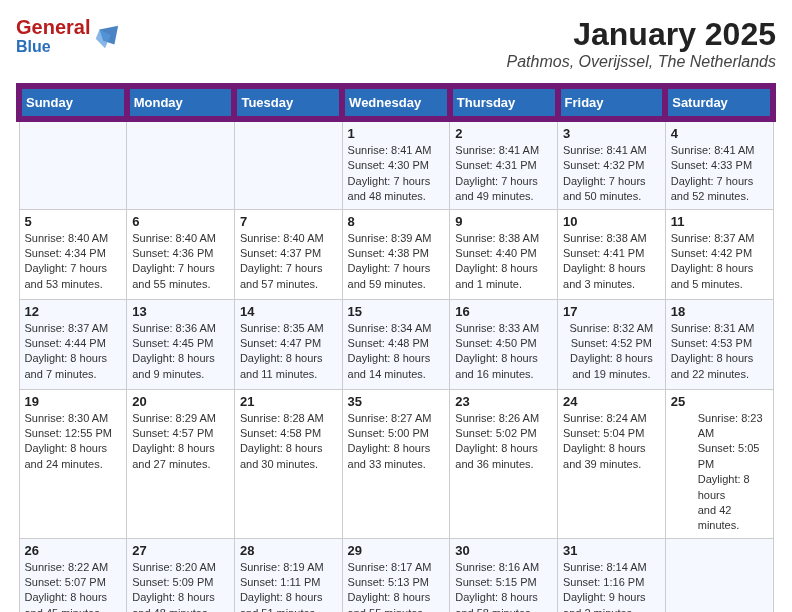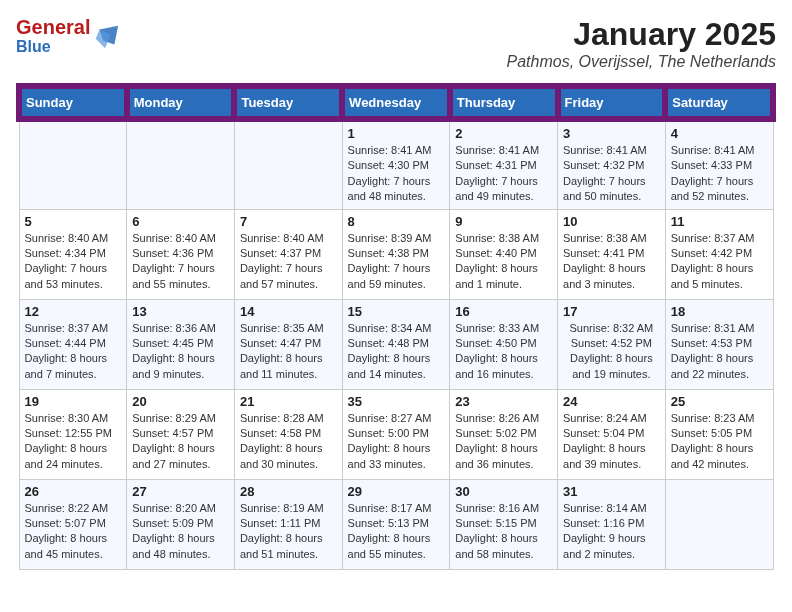--- a/index.html
+++ b/index.html
@@ -297,21 +297,21 @@
         </td>
         <td>
           <span class="day-num">24</span>
           <div class="day-info" style="white-space: pre-line;">Sunrise: 8:24 AM
 Sunset: 5:04 PM
 Daylight: 8 hours
 and 39 minutes.</div>
         </td>
         <td>
           <span class="day-num">25</span>
-          <div class="day-info" style="white-space: pre-line;">Sunrise: 8:23 AM
+          <div class="day-info" style="white-space: pre-line; margin-left: 27px;">Sunrise: 8:23 AM
 Sunset: 5:05 PM
 Daylight: 8 hours
 and 42 minutes.</div>
         </td>
       </tr>
       <tr>
         <td>
           <span class="day-num">26</span>
           <div class="day-info" style="white-space: pre-line;">Sunrise: 8:22 AM
 Sunset: 5:07 PM

